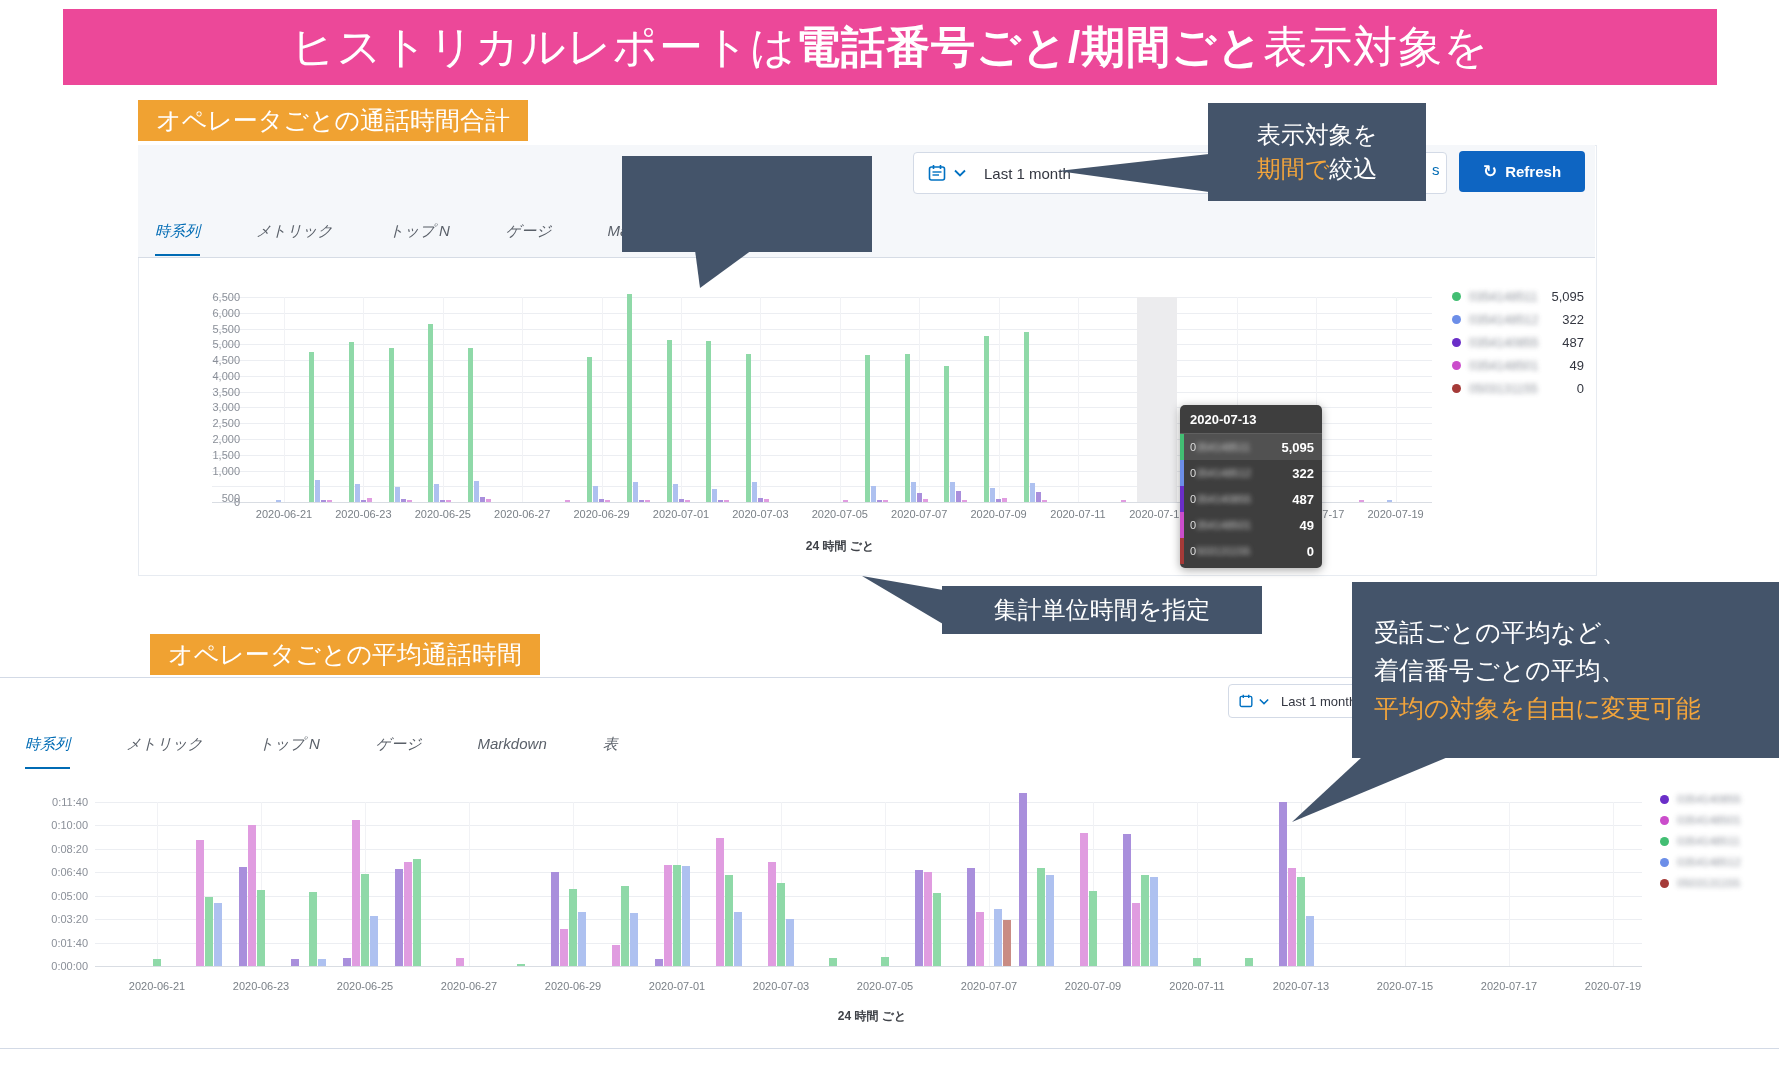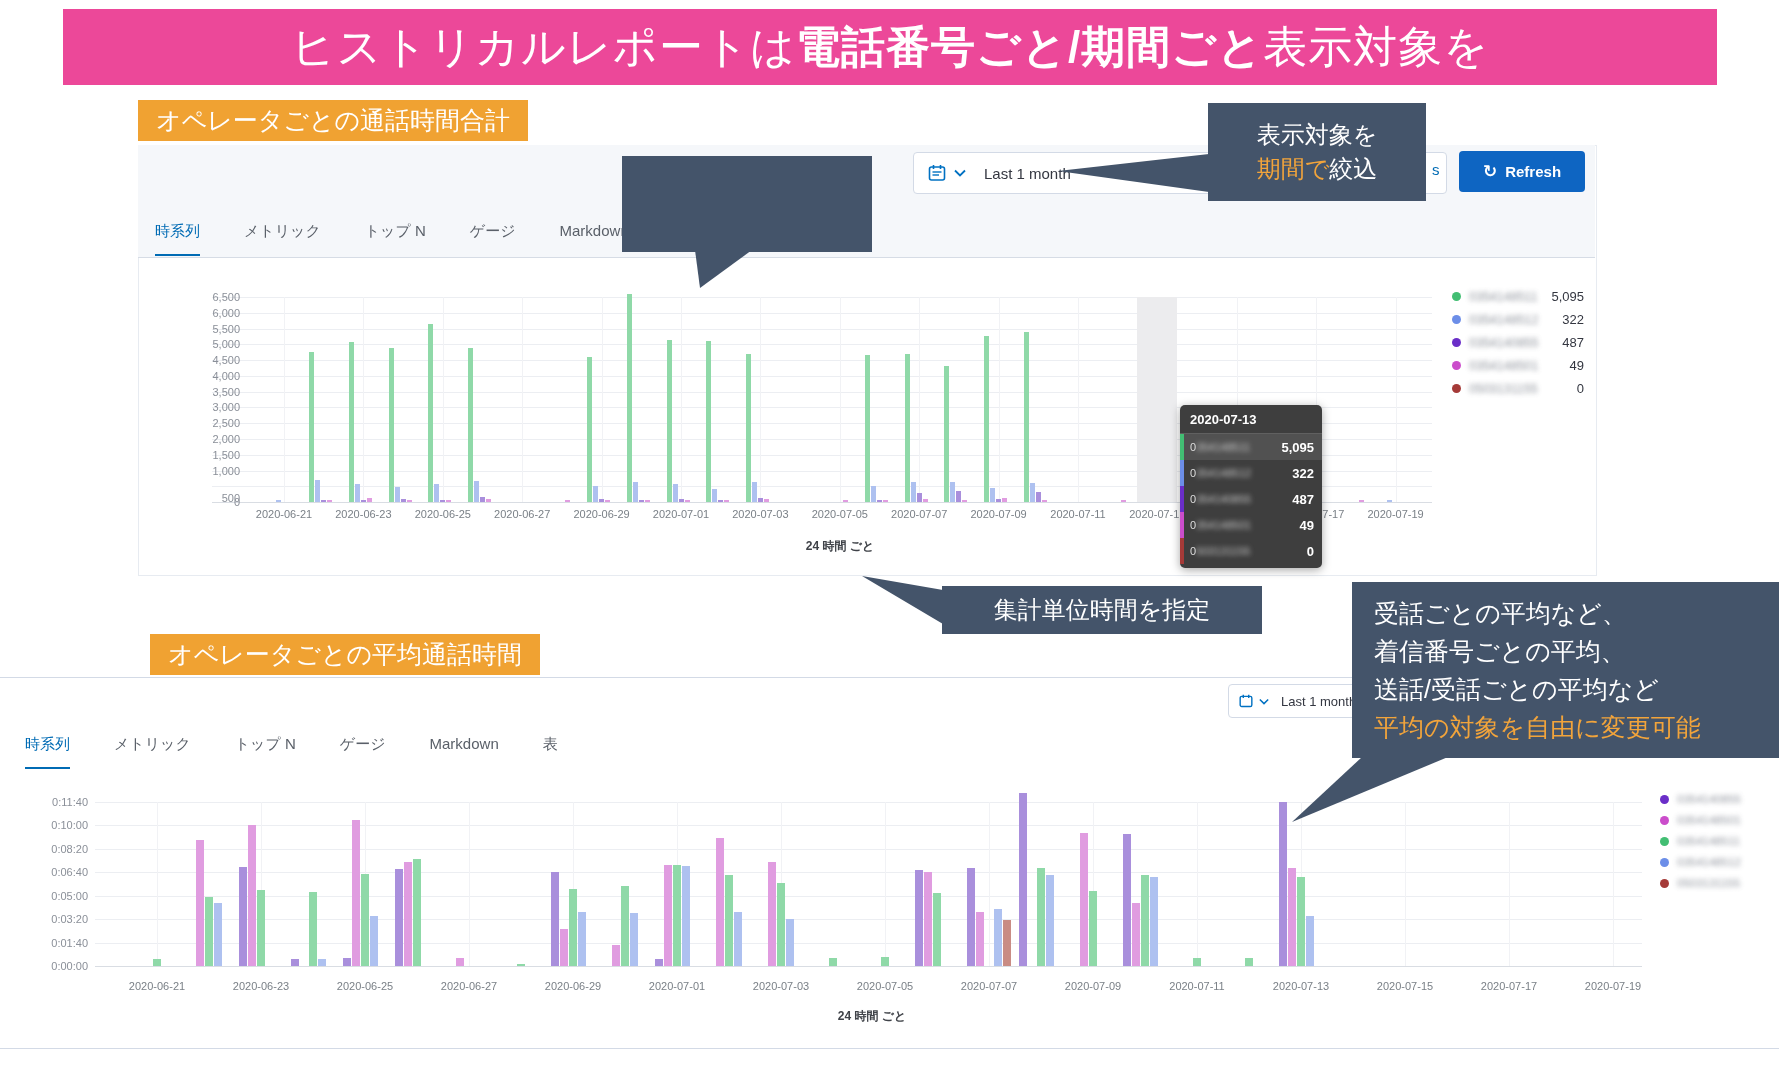--- a/index.html
+++ b/index.html
@@ -12,21 +12,21 @@
           font-size:44px;letter-spacing:1px;}
   .banner b{font-weight:700;}
   .orange-label{height:41px;line-height:41px;padding:0 18px;background:#F0A232;color:#fff;font-size:25px;}
   .callout{background:#44546A;color:#fff;display:flex;flex-direction:column;justify-content:center;
            text-align:center;font-size:24px;line-height:34px;z-index:10;}
   .callout .orange{color:#F2A43B;}
   
   .panel1{left:138px;top:145px;width:1457px;height:429px;background:#fff;border:1px solid #E7EBF1;}
   .panel1-strip{left:138px;top:145px;width:1457px;height:112px;background:#F5F7FA;border-bottom:1px solid #D6DCE5;}
   
-  .tabs{display:flex;gap:44px;font-size:15px;color:#5a6069;z-index:4;}
+  .tabs{display:flex;gap:56px;font-size:15px;color:#5a6069;z-index:4;font-style:italic;}
   .tab{padding-bottom:13px;cursor:pointer;white-space:nowrap;}
   .tab.active{color:#006BB4;border-bottom:2px solid #006BB4;font-weight:500;}
   
   .picker{background:#fff;border:1px solid #D3DAE6;border-radius:4px;display:flex;align-items:center;z-index:3;}
   .picker .val{font-size:15px;color:#343741;}
   .btn-refresh{left:1459px;top:151px;width:126px;height:41px;background:#0E65C2;border-radius:4px;color:#fff;
                display:flex;align-items:center;justify-content:center;gap:8px;font-size:15px;font-weight:600;z-index:3;cursor:pointer;}
   .showdates-s{left:1432px;top:161px;font-size:15px;color:#006BB4;z-index:3;}
   
   #charts{left:0;top:0;width:1779px;height:1081px;z-index:2;pointer-events:none;}
@@ -476,21 +476,20 @@
     </div>
     <div class="lrow" style="font-size: 11.5px;">
       <div class="ldot" style="width: 9px; height: 9px; background: rgb(165, 58, 56); margin-right: 8px;"></div>
       <div class="blur" style="color: rgb(125, 130, 140); white-space: nowrap;">0503131155</div>
     </div>
   </div>
 
 <div class="abs callout" style="left:1352px;top:582px;width:427px;height:176px;text-align:left;font-size:25px;line-height:38px;padding-left:22px;box-sizing:border-box;">
   <div>受話ごとの平均など、</div>
   <div>着信番号ごとの平均、</div>
-  <div>送話/受話ごとの平均など</div>
   <div class="orange">平均の対象を自由に変更可能</div>
 </div>
 
 <svg class="overlay" width="1779" height="1081">
   <polygon points="695,250 752,250 700,288" fill="#44546A"></polygon>
   <polygon points="1209,154 1209,192 1058,171" fill="#44546A"></polygon>
   <polygon points="943,590 943,624 862,576" fill="#44546A"></polygon>
   <polygon points="1362,757 1448,757 1292,822" fill="#44546A"></polygon>
 </svg>
 

